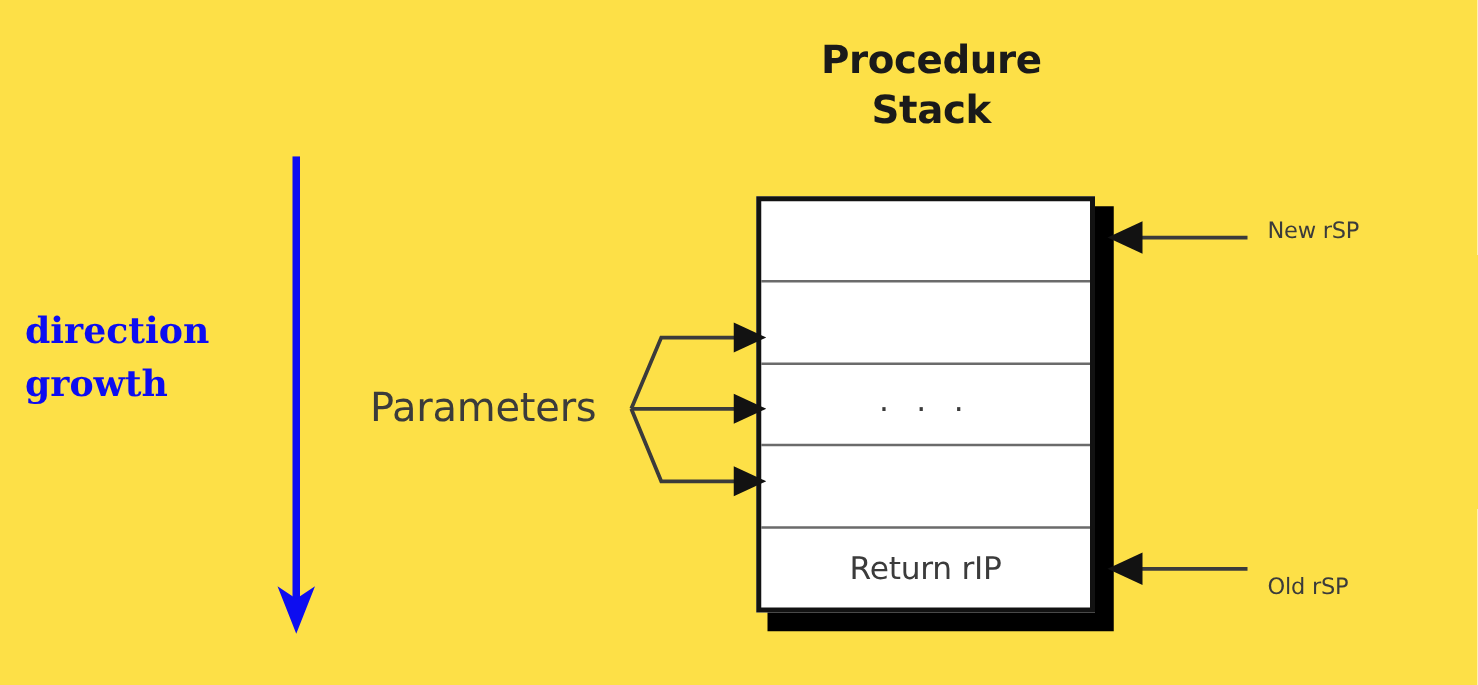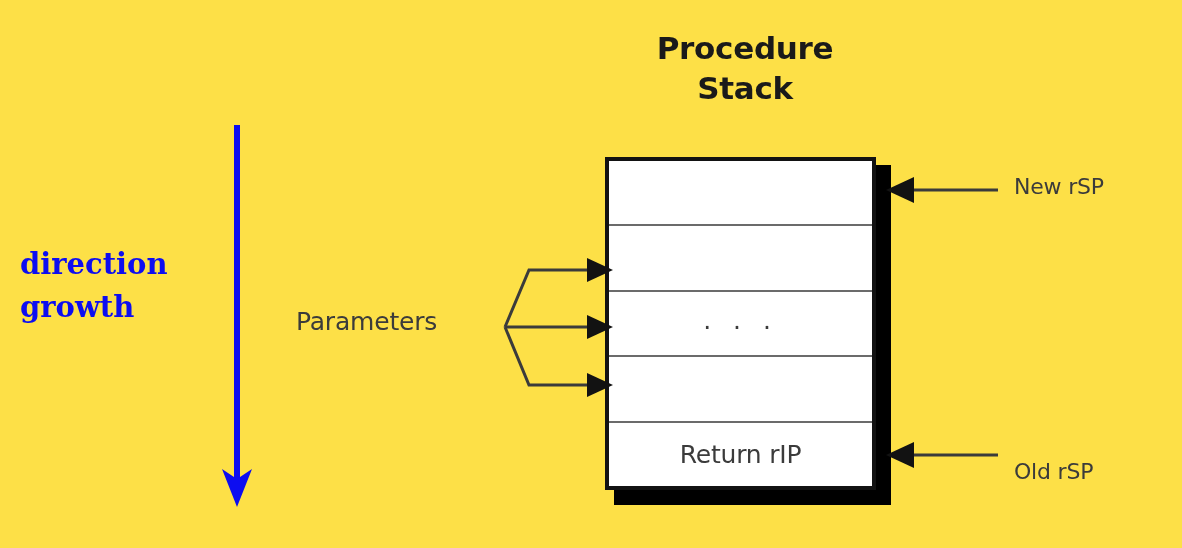--- a/index.html
+++ b/index.html
@@ -108,21 +108,21 @@
     letter-spacing: 7px;
     margin-top: -6px;
   }
 
   
   .params-label {
     position: absolute;
     left: 296px;
     top: 307px;
     font-family: "DejaVu Sans", sans-serif;
-    font-size: 25px;
+    font-size: 32px;
     color: #3b3b3b;
     letter-spacing: -0.2px;
   }
   .params-arrows {
     position: absolute;
     left: 495px;
     top: 250px;
     width: 125px;
     height: 155px;
   }
@@ -132,21 +132,21 @@
     position: absolute;
     width: 120px;
     height: 34px;
   }
   .rsp-arrow.new { left: 880px; top: 173px; }
   .rsp-arrow.old { left: 880px; top: 438px; }
 
   .rsp-label {
     position: absolute;
     font-family: "DejaVu Sans", sans-serif;
-    font-size: 22px;
+    font-size: 18px;
     color: #3b3b3b;
     letter-spacing: -0.2px;
     white-space: nowrap;
   }
   .rsp-label.new { left: 1014px; top: 174px; }
   .rsp-label.old { left: 1014px; top: 439px; margin-top: 20px; }
 </style>
 </head>
 <body>
 

